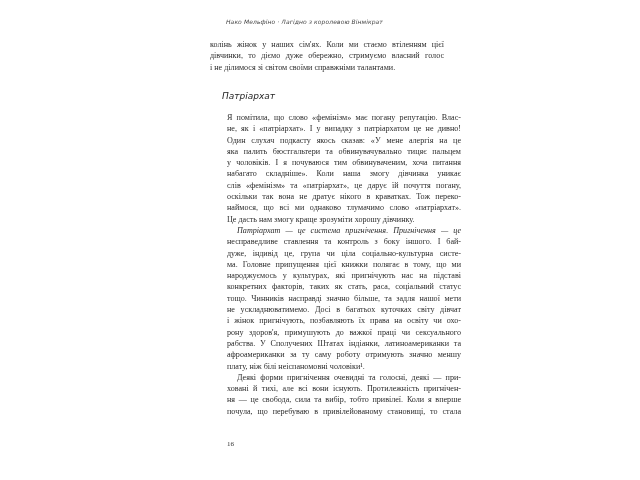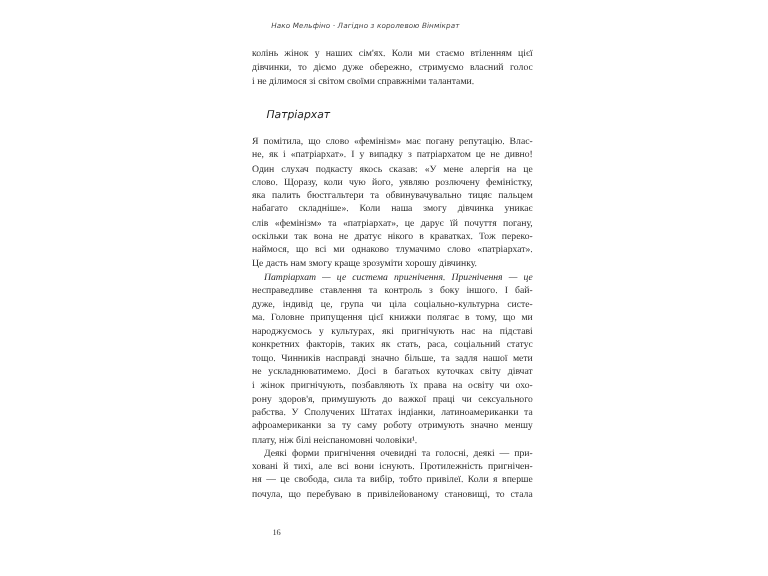--- a/index.html
+++ b/index.html
@@ -20,21 +20,21 @@
       font-family: "Liberation Serif", "DejaVu Serif", serif; color: #2b2b2b;
     }
     .line.last { text-align-last: left; }
     .line.indent { padding-left: 10px; }
     .p1 { top: 39px; }
     .heading {
       position: absolute; left: 222px; top: 91px;
       font-family: "DejaVu Sans", "Liberation Sans", sans-serif;
       font-size: 9px; font-weight: normal; font-style: italic; color: #1d1d1d; white-space: nowrap;
     }
-    .p2 { top: 112px; }
+    .p2 { top: 112px; margin-left: 17px; }
     .it { font-style: italic; }
     .page-number {
       position: absolute; left: 227px; top: 440px;
       font-family: "Liberation Serif", "DejaVu Serif", serif; font-size: 7px; color: #333;
     }
   </style>
 </head>
 <body>
 
 <div class="page">
@@ -45,22 +45,22 @@
     <span class="line">дівчинки, то діємо дуже обережно, стримуємо власний голос</span>
     <span class="line last">і не ділимося зі світом своїми справжніми талантами.</span>
   </div>
 
   <div class="heading">Патріархат</div>
 
   <div class="text-block p2">
     <span class="line">Я помітила, що слово «фемінізм» має погану репутацію. Влас-</span>
     <span class="line">не, як і «патріархат». І у випадку з патріархатом це не дивно!</span>
     <span class="line">Один слухач подкасту якось сказав: «У мене алергія на це</span>
-    <span class="line">слово. Щоразу, коли чую його, уявляю розлючену феміністку,</span>
     <span class="line">яка палить бюстгальтери та обвинувачувально тицяє пальцем</span>
+    <span class="line">у чоловіків. І я почуваюся тим обвинуваченим, хоча питання</span>
     <span class="line">набагато складніше». Коли наша змогу дівчинка уникає</span>
     <span class="line">слів «фемінізм» та «патріархат», це дарує їй почуття погану,</span>
     <span class="line">оскільки так вона не дратує нікого в краватках. Тож переко-</span>
     <span class="line">наймося, що всі ми однаково тлумачимо слово «патріархат».</span>
     <span class="line last">Це дасть нам змогу краще зрозуміти хорошу дівчинку.</span>
     <span class="line indent it">Патріархат — це система пригнічення. Пригнічення — це</span>
     <span class="line">несправедливе ставлення та контроль з боку іншого. І бай-</span>
     <span class="line">дуже, індивід це, група чи ціла соціально-культурна систе-</span>
     <span class="line">ма. Головне припущення цієї книжки полягає в тому, що ми</span>
     <span class="line">народжуємось у культурах, які пригнічують нас на підставі</span>

